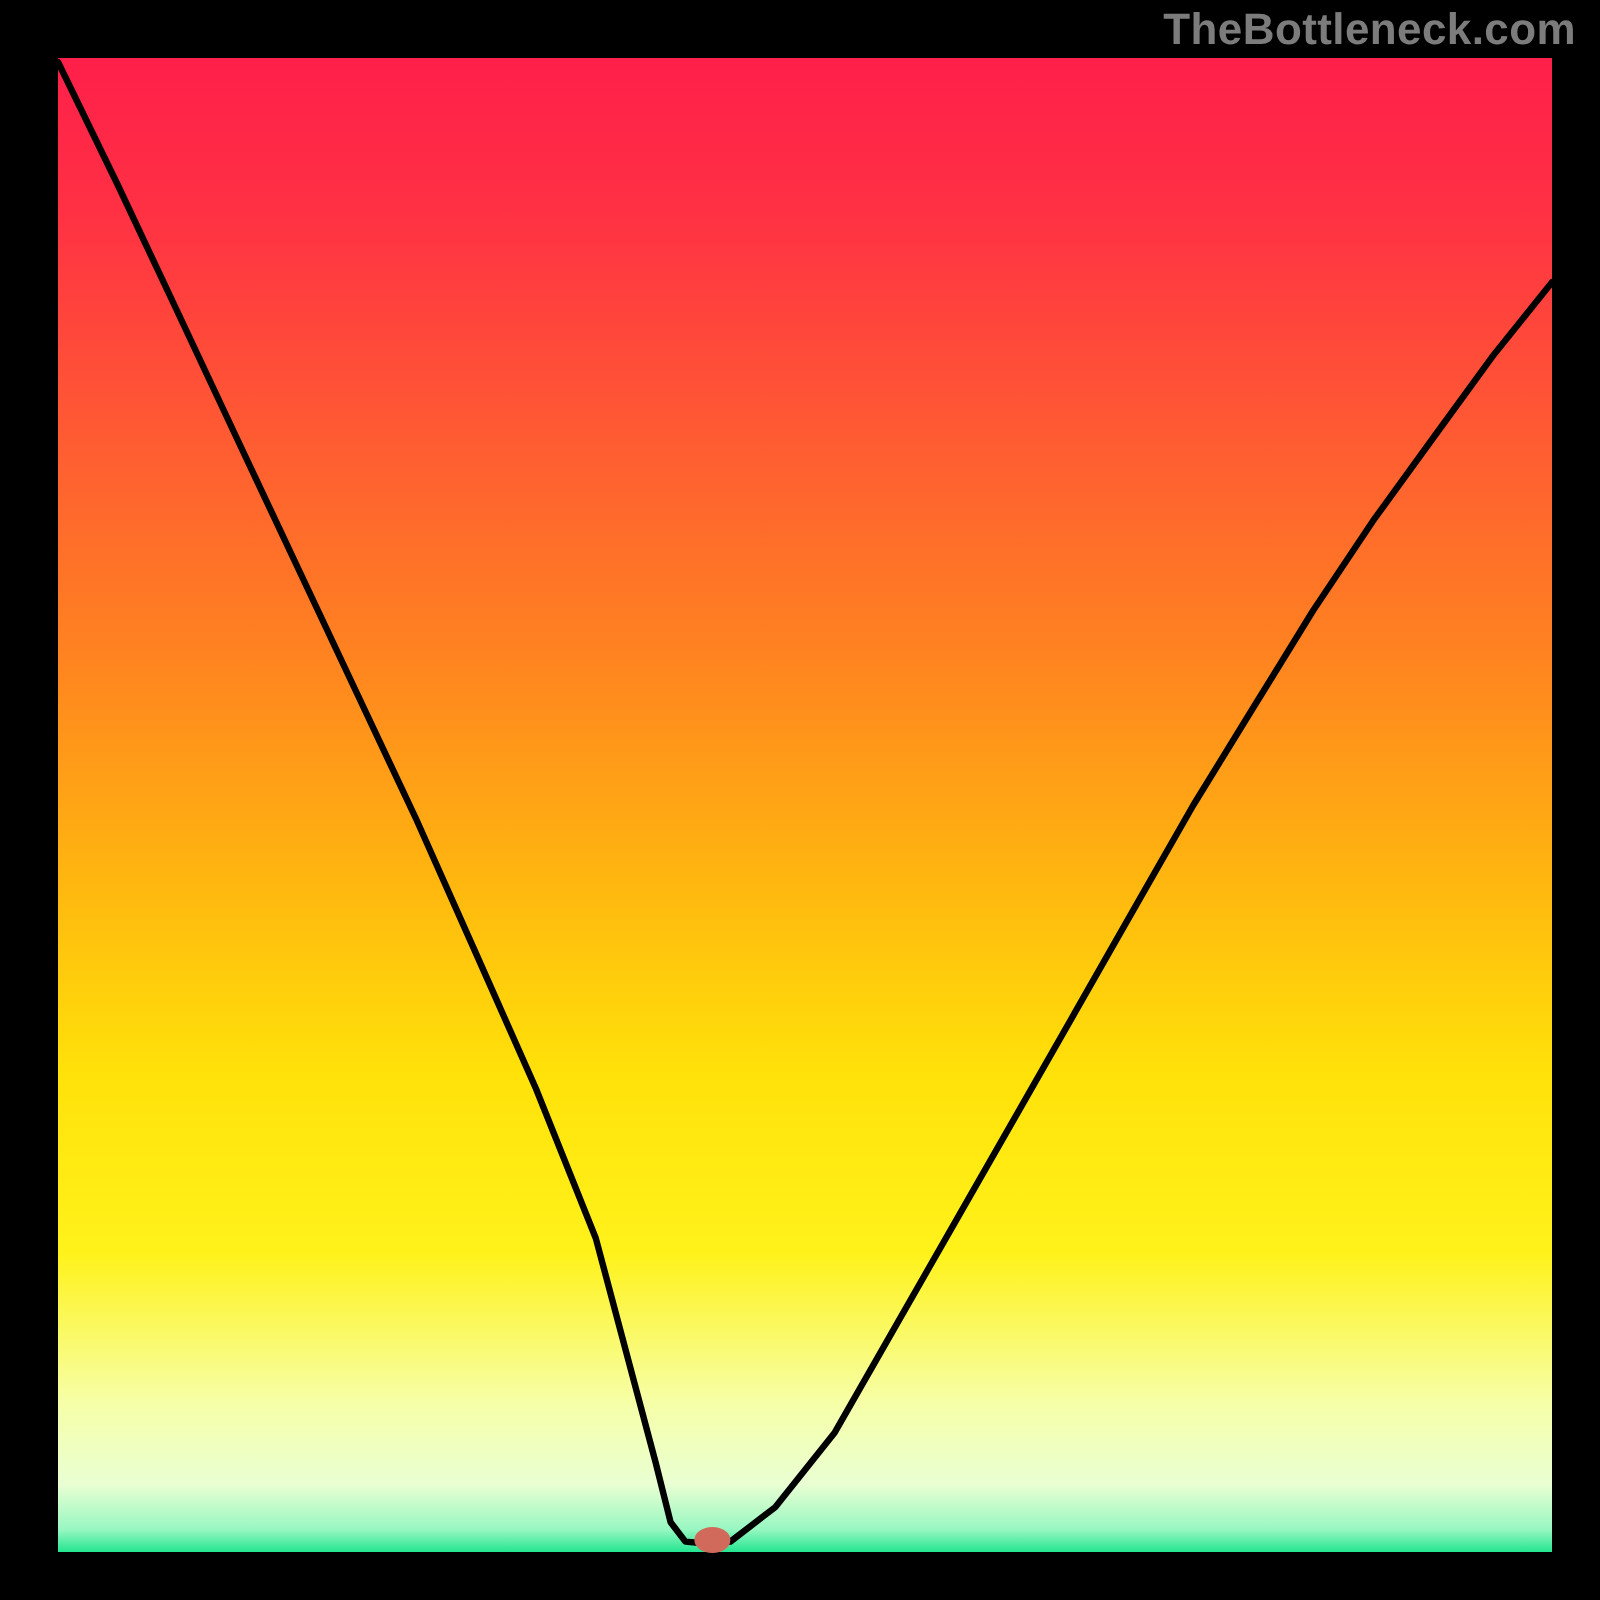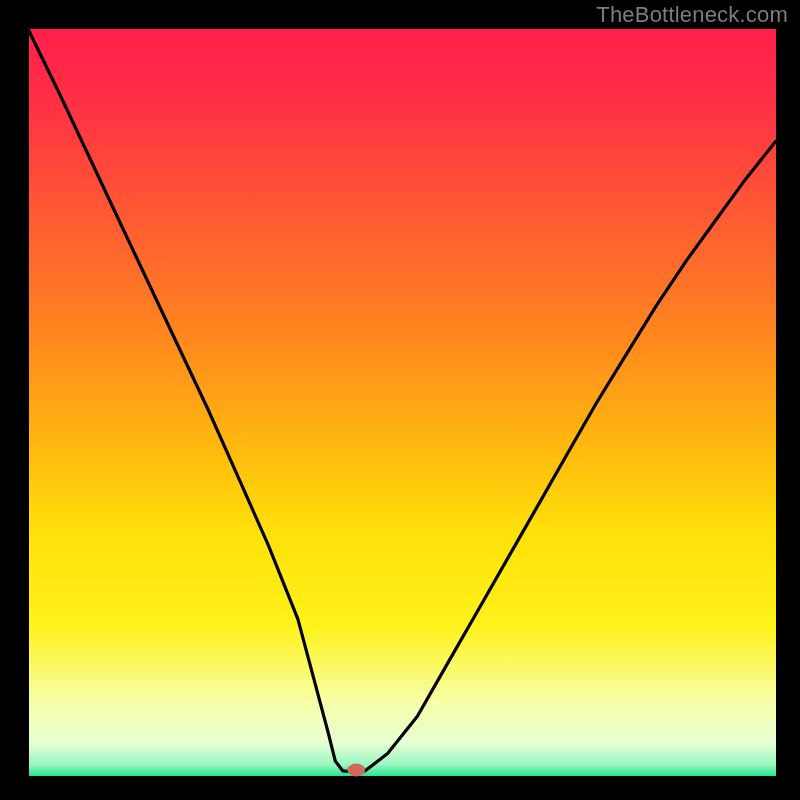--- a/index.html
+++ b/index.html
@@ -18,21 +18,21 @@
     height: 800px;
     background: #000000;
   }
   .watermark {
     position: absolute;
     top: 2px;
     right: 12px;
     font-family: Arial, Helvetica, sans-serif;
     font-size: 22px;
     color: #7c7c7c;
-    font-weight: 400;
+    font-weight: 700;
     letter-spacing: 0.2px;
   }
   svg {
     position: absolute;
     left: 0;
     top: 0;
   }
   .curve {
     fill: none;
     stroke: #000000;

